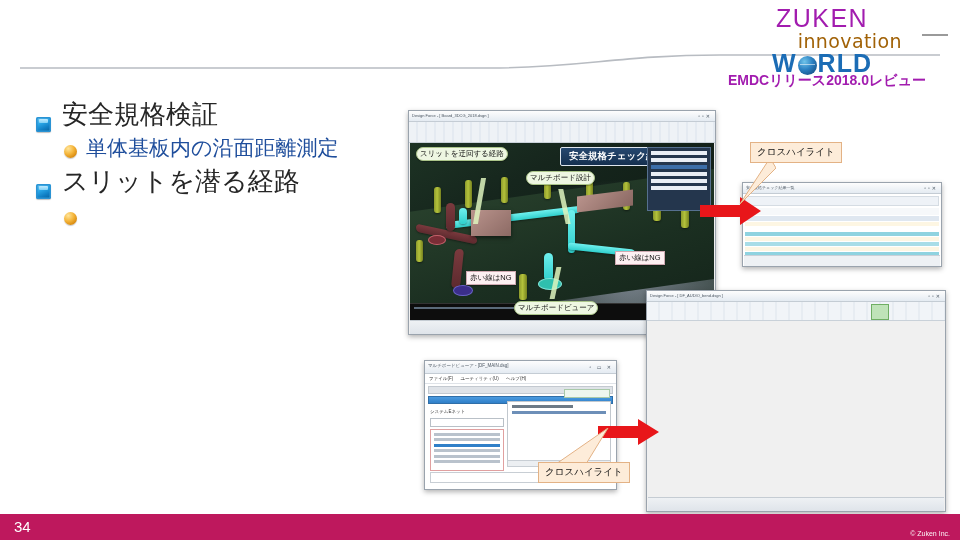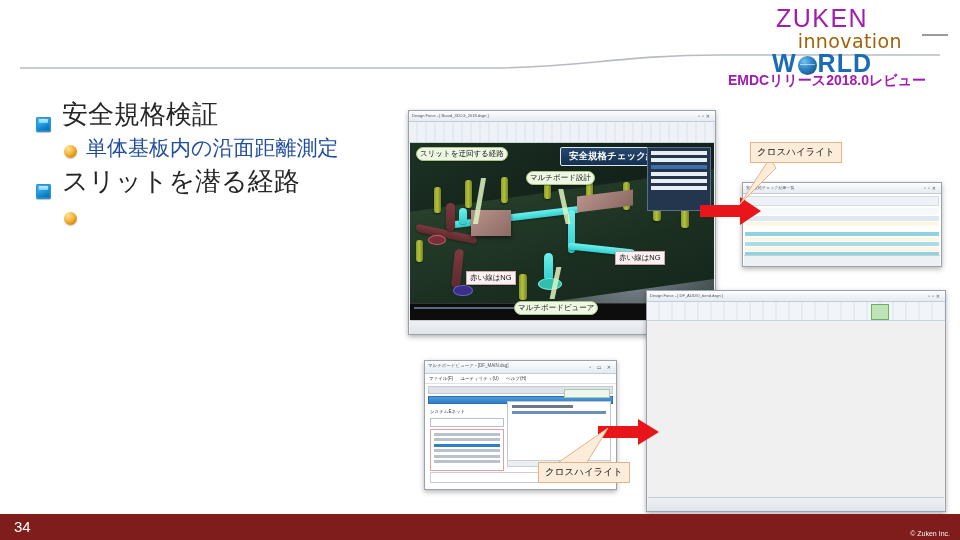--- a/index.html
+++ b/index.html
@@ -136,21 +136,21 @@
   .minipanel .sph{position:absolute;right:16px;top:12px;width:36px;height:36px;border-radius:50%;
     border:1px solid #c9cfdb;background:rgba(255,255,255,.55);}
   .minipanel .bar{position:absolute;left:0;bottom:0;width:100%;height:15px;background:#f3f3f3;border-top:1px solid #ccc;}
 
   
   .callout{position:absolute;background:#fdecd9;border:1px solid #e3b285;
     font-size:9.5px;color:#111;padding:3px 6px;white-space:nowrap;z-index:20;}
   .arrow-red{position:absolute;z-index:19;}
 
   
-  .footer{position:absolute;left:0;bottom:0;width:960px;height:26px;background:#7f1d1d;}
+  .footer{position:absolute;left:0;bottom:0;width:960px;height:26px;background:#be185d;}
   .pageno{position:absolute;left:14px;top:4px;color:#fff;font-size:15px;}
   .copy{position:absolute;right:10px;bottom:3px;color:#fff;font-size:7px;opacity:.95;}
 </style>
 </head>
 <body>
 
 <div class="slide">
 
 
   <svg class="title-rule" viewBox="0 0 920 22" preserveAspectRatio="none">

